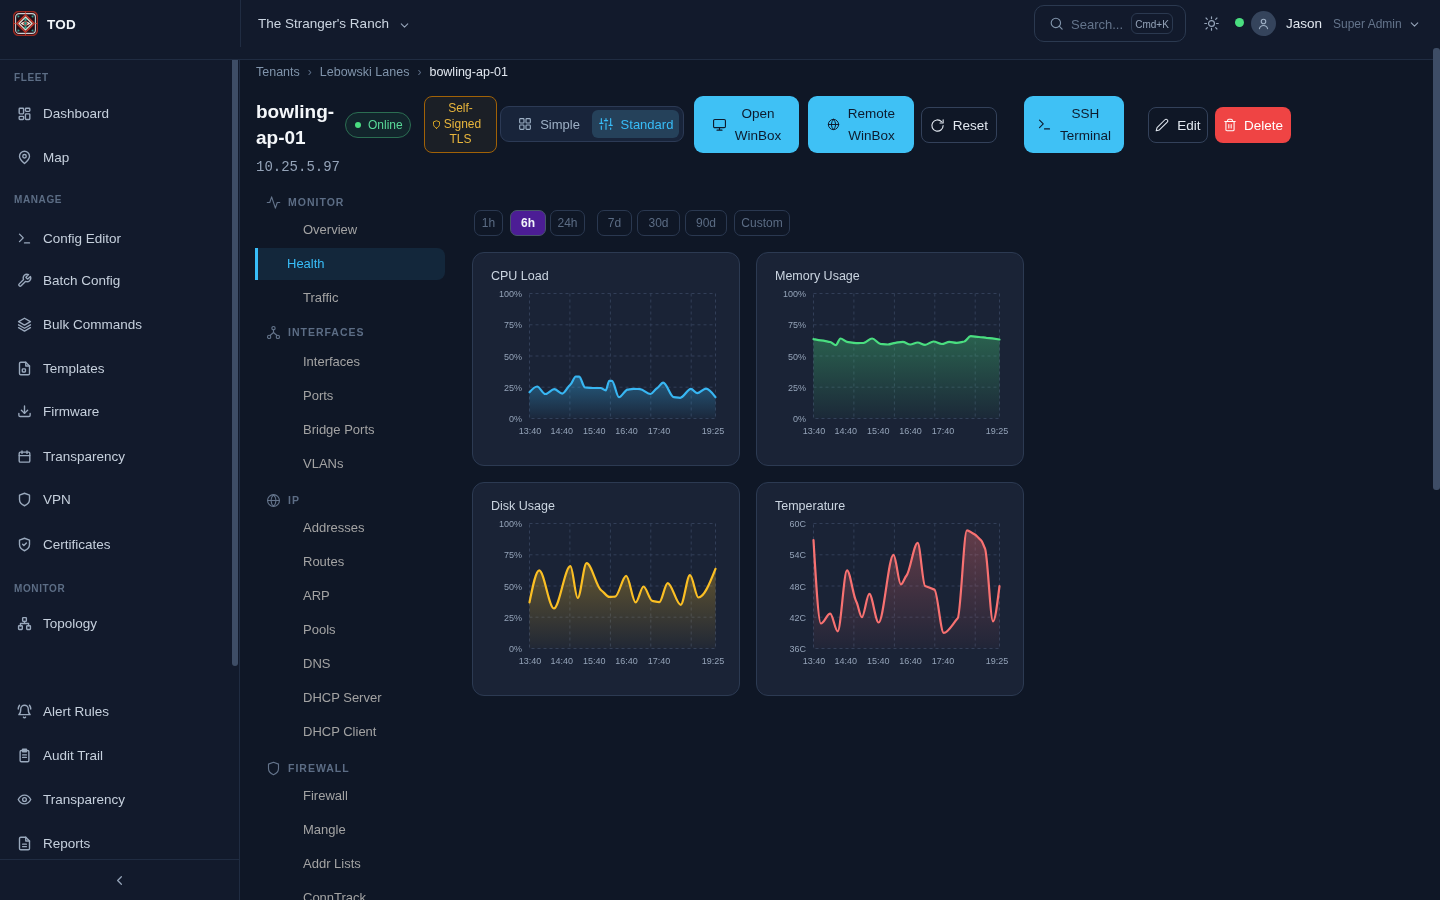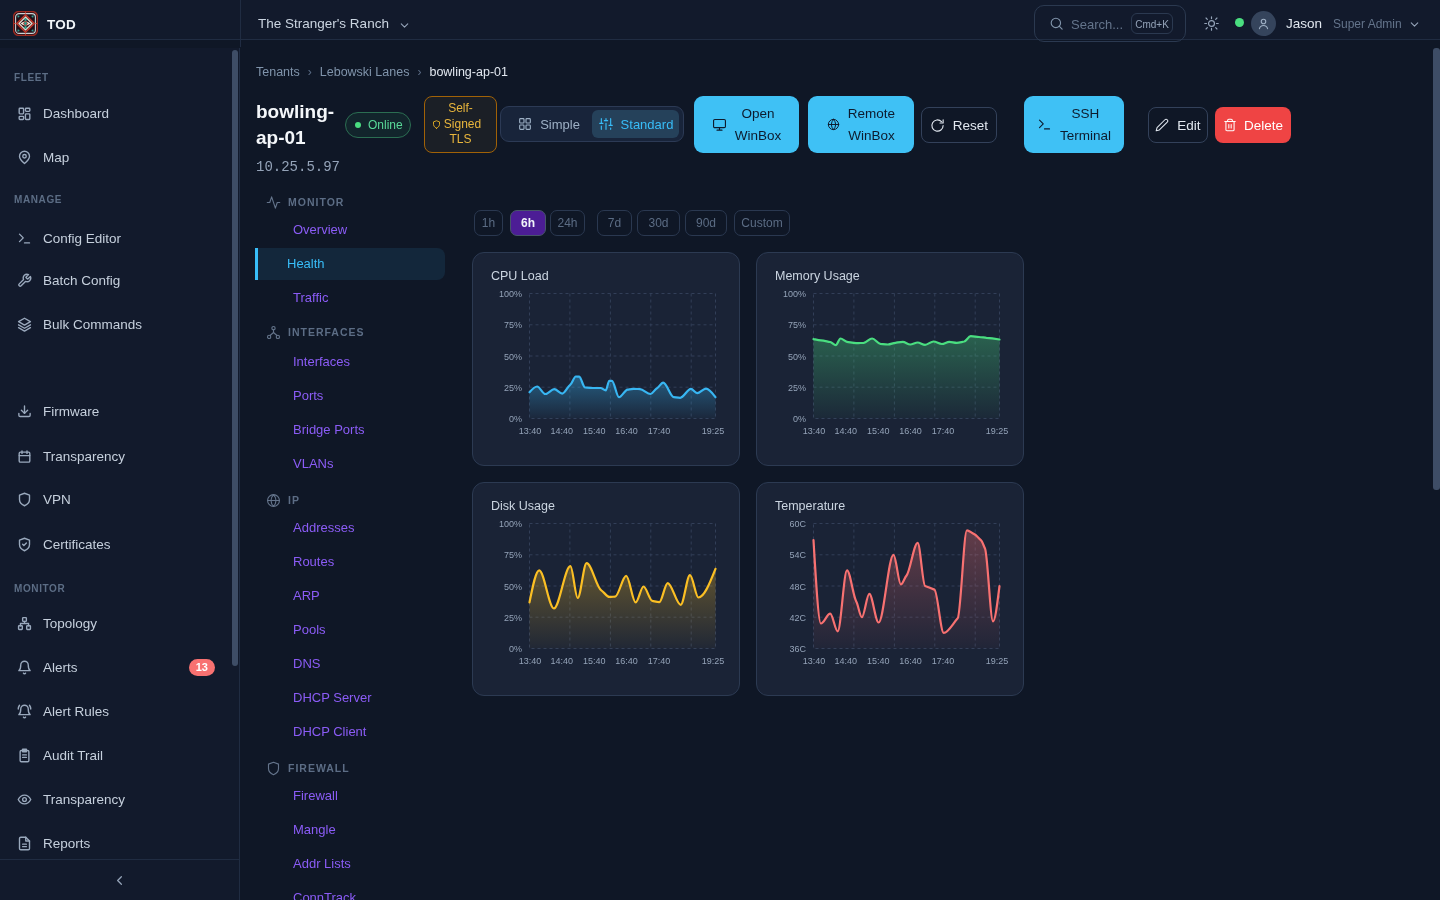--- a/index.html
+++ b/index.html
@@ -1,18 +1,18 @@
 <!DOCTYPE html>
 <html><head><meta charset="utf-8">
 <style>
 * { margin:0; padding:0; box-sizing:border-box; }
 html,body { width:1440px; height:900px; overflow:hidden; background:#0f1726;
   font-family:"Liberation Sans",sans-serif; }
 
-#topbar { position:absolute; left:0; top:0; width:1440px; height:40px; background:#121a2c;
+#topbar { position:absolute; left:0; top:0; width:1440px; height:60px; background:#121a2c;
   border-bottom:1px solid #202c42; z-index:5; }
 #topbar .vdiv { position:absolute; left:240px; top:0; width:1px; height:47px; background:#202c42; }
 #logo { position:absolute; left:13px; top:11px; }
 #brand { position:absolute; left:47px; top:17px; font-size:13.5px; font-weight:700; color:#f1f5f9; letter-spacing:0.3px; }
 #tenant { position:absolute; left:258px; top:16px; font-size:13.5px; color:#cbd5e1; }
 #tenantchev { position:absolute; left:398px; top:18px; }
 #search { position:absolute; left:1034px; top:5px; width:152px; height:37px; border:1px solid #2b3950;
   border-radius:10px; }
 #search .sgic { position:absolute; left:14px; top:10px; display:flex; }
 #search .ph { position:absolute; left:36px; top:11px; font-size:13px; color:#64748b; }
@@ -62,22 +62,22 @@
   display:flex; align-items:center; justify-content:center; gap:8px; color:#0d1b2e; font-size:13.5px; font-weight:500; }
 .bluebtn .txt { line-height:21.5px; text-align:center; }
 .darkbtn { position:absolute; top:107px; height:36px; border:1px solid #33415a; border-radius:8px;
   display:flex; align-items:center; justify-content:center; gap:8px; color:#e2e8f0; font-size:13.5px; }
 #delete { position:absolute; left:1215px; top:107px; width:76px; height:36px; background:#ef4444;
   border-radius:8px; display:flex; align-items:center; justify-content:center; gap:7px; color:#fff; font-size:13.5px; }
 
 .nhead { position:absolute; left:266px; height:18px; display:flex; align-items:center; gap:7px;
   font-size:10.5px; font-weight:700; letter-spacing:1px; color:#5c6d85; }
 .nhic { display:flex; }
-.nitem { position:absolute; left:264px; width:190px; height:32px; line-height:32px; padding-left:29px;
-  font-size:13px; color:#8b5cf6; }
+.nitem { position:absolute; left:274px; width:190px; height:32px; line-height:32px; padding-left:29px;
+  font-size:13px; color:#a3a3a3; }
 .nitem.sel { background:rgba(56,189,248,0.1); border-left:3px solid #38bdf8; border-radius:0 8px 8px 0;
   color:#38bdf8; margin-left:-3px; left:258px; }
 
 .tbtn { position:absolute; top:210px; height:26px; border:1px solid #2a3850; border-radius:7px;
   font-size:12px; color:#5b6c84; display:flex; align-items:center; justify-content:center; }
 .tbtn.sel { background:#4c1d95; border-color:#475569; color:#f1f5f9; font-weight:600; }
 
 .card { position:absolute; width:268px; height:214px; background:#1a2336;
   border:1px solid #2c3a52; border-radius:12px; }
 .ctitle { position:absolute; left:18px; top:16px; font-size:12.5px; color:#cbd5e1; }
@@ -177,20 +177,30 @@
 <div class="sitem" style="top:262px">
       <span class="sic">
         <svg width="15" height="15" viewBox="0 0 24 24" fill="none" stroke="#9aa9bd" stroke-width="2.2" stroke-linecap="round" stroke-linejoin="round">
           <path d="m12 2 9.5 5.5L12 13 2.5 7.5 12 2Z"></path>
           <path d="m2.5 12.5 9.5 5.5 9.5-5.5"></path>
           <path d="m2.5 17 9.5 5.5L21.5 17"></path>
         </svg>
       </span>
       <span class="slab">Bulk Commands</span>
     </div>
+<div class="sitem" style="top:306px">
+      <span class="sic">
+        <svg width="15" height="15" viewBox="0 0 24 24" fill="none" stroke="#9aa9bd" stroke-width="2.2" stroke-linecap="round" stroke-linejoin="round">
+          <path d="M14 2H6a2 2 0 0 0-2 2v16a2 2 0 0 0 2 2h12a2 2 0 0 0 2-2V8Z"></path>
+          <path d="M14 2v6h6"></path>
+          <rect x="8.5" y="12.5" width="5" height="5" rx="1"></rect>
+        </svg>
+      </span>
+      <span class="slab">Templates</span>
+    </div>
 <div class="sitem" style="top:349px">
       <span class="sic">
         <svg width="15" height="15" viewBox="0 0 24 24" fill="none" stroke="#9aa9bd" stroke-width="2.2" stroke-linecap="round" stroke-linejoin="round">
           <path d="M21 15v3a2 2 0 0 1-2 2H5a2 2 0 0 1-2-2v-3"></path>
           <path d="m7 10 5 5 5-5"></path>
           <path d="M12 15V3"></path>
         </svg>
       </span>
       <span class="slab">Firmware</span>
     </div>
@@ -224,30 +234,20 @@
 <div class="sitem" style="top:561px">
       <span class="sic">
         <svg width="15" height="15" viewBox="0 0 24 24" fill="none" stroke="#9aa9bd" stroke-width="2.2" stroke-linecap="round" stroke-linejoin="round">
           <rect x="9" y="2.5" width="6" height="6" rx="1"></rect>
           <rect x="2.5" y="15.5" width="6" height="6" rx="1"></rect>
           <rect x="15.5" y="15.5" width="6" height="6" rx="1"></rect>
           <path d="M12 8.5V12M5.5 15.5V12h13v3.5"></path>
         </svg>
       </span>
       <span class="slab">Topology</span>
-    </div>
-<div class="sitem" style="top:605px">
-      <span class="sic">
-        <svg width="15" height="15" viewBox="0 0 24 24" fill="none" stroke="#9aa9bd" stroke-width="2.2" stroke-linecap="round" stroke-linejoin="round">
-          <path d="M6 8a6 6 0 0 1 12 0c0 7 3 9 3 9H3s3-2 3-9"></path>
-          <path d="M10.3 21a1.94 1.94 0 0 0 3.4 0"></path>
-        </svg>
-      </span>
-      <span class="slab">Alerts</span>
-      <div class="badge">13</div>
     </div>
 <div class="sitem" style="top:649px">
       <span class="sic">
         <svg width="15" height="15" viewBox="0 0 24 24" fill="none" stroke="#9aa9bd" stroke-width="2.2" stroke-linecap="round" stroke-linejoin="round">
           <path d="M6 8a6 6 0 0 1 12 0c0 7 3 9 3 9H3s3-2 3-9"></path>
           <path d="M10.3 21a1.94 1.94 0 0 0 3.4 0"></path>
           <path d="M4 2C2.8 3.7 2 5.7 2 8M20 2c1.2 1.7 2 3.7 2 6"></path>
         </svg>
       </span>
       <span class="slab">Alert Rules</span>

